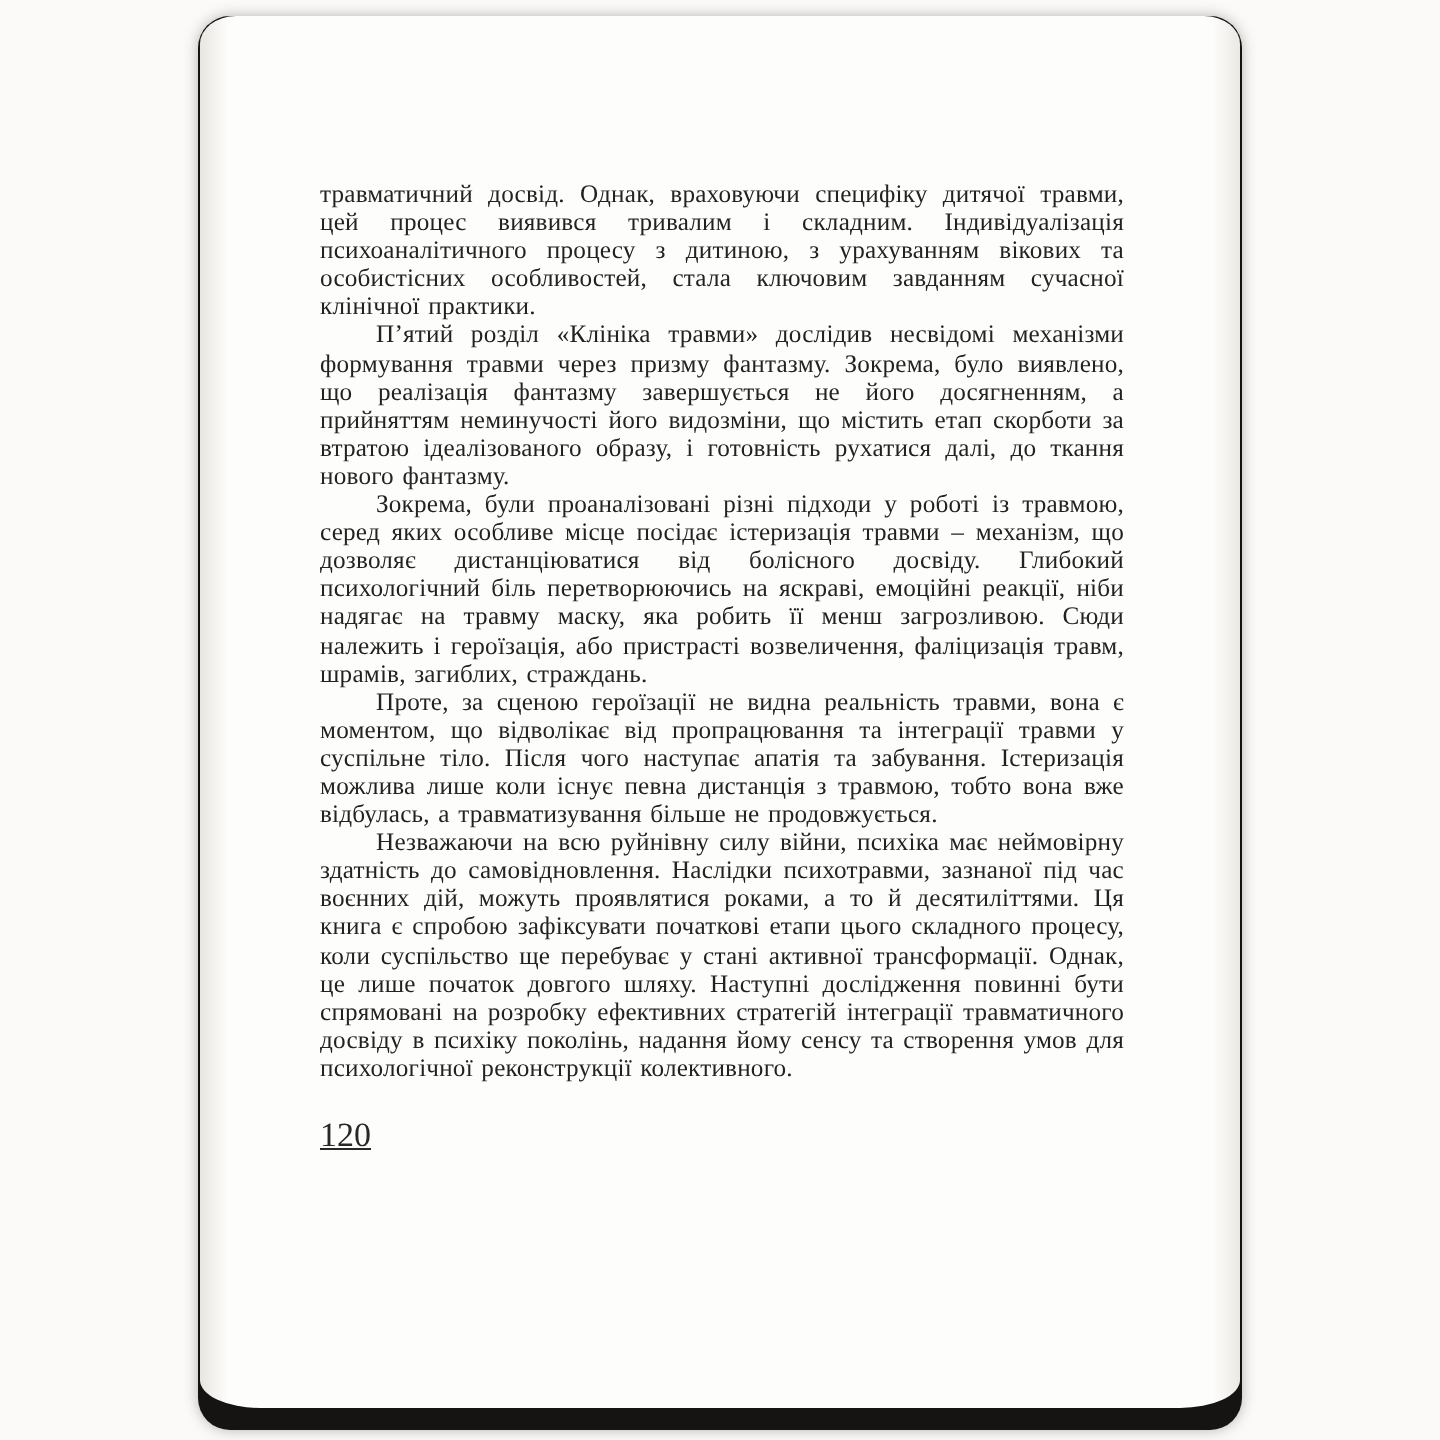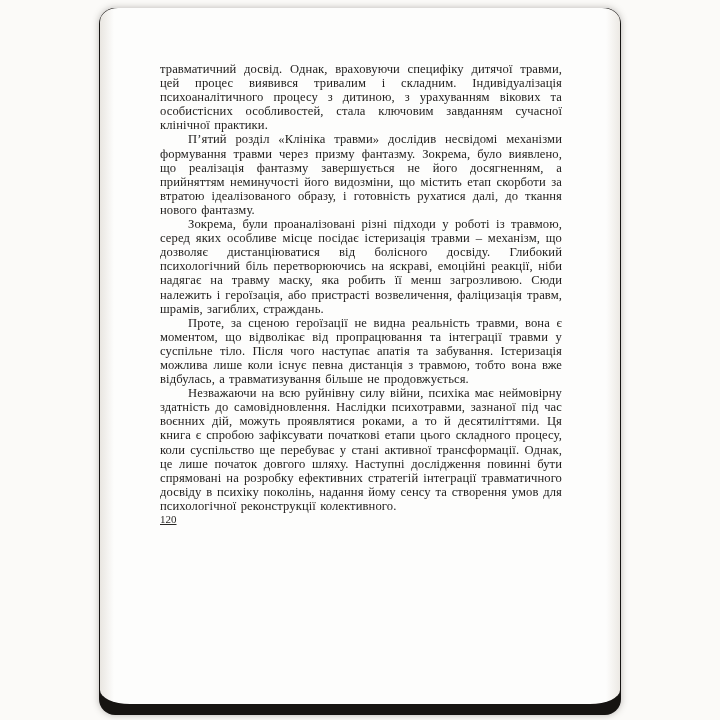--- a/index.html
+++ b/index.html
@@ -30,39 +30,40 @@
     position: absolute;
     left: 100px;
     right: 100px;
     top: 8px;
     bottom: 16px;
     background: linear-gradient(to right,
       #e9e6e1 0px, #fdfdfc 14px,
       #fdfdfc calc(100% - 14px), #ece9e4 100%);
     border-radius: 18px 18px 30px 30px / 14px 14px 14px 14px;
     box-sizing: border-box;
-    padding: 54px 58px 0 60px;
+    padding: 82px 58px 0 60px;
   }
   .page-inner {
     color: #242220;
   }
   .body-text p {
     margin: 0;
     font-size: 12.6px;
     line-height: 14.1px;
     text-align: justify;
     text-indent: 28px;
     letter-spacing: 0.1px;
     word-spacing: 1px;
   }
   .body-text p.continuation {
     text-indent: 0;
   }
   .page-number {
-    font-size: 11px;
+    margin-top: 17px;
+    font-size: 17px;
     color: #2a2826;
     text-decoration: underline;
   }
 </style>
 </head>
 <body>
 
 <div class="canvas">
   <div class="scan-bg"></div>
   <div class="page">

